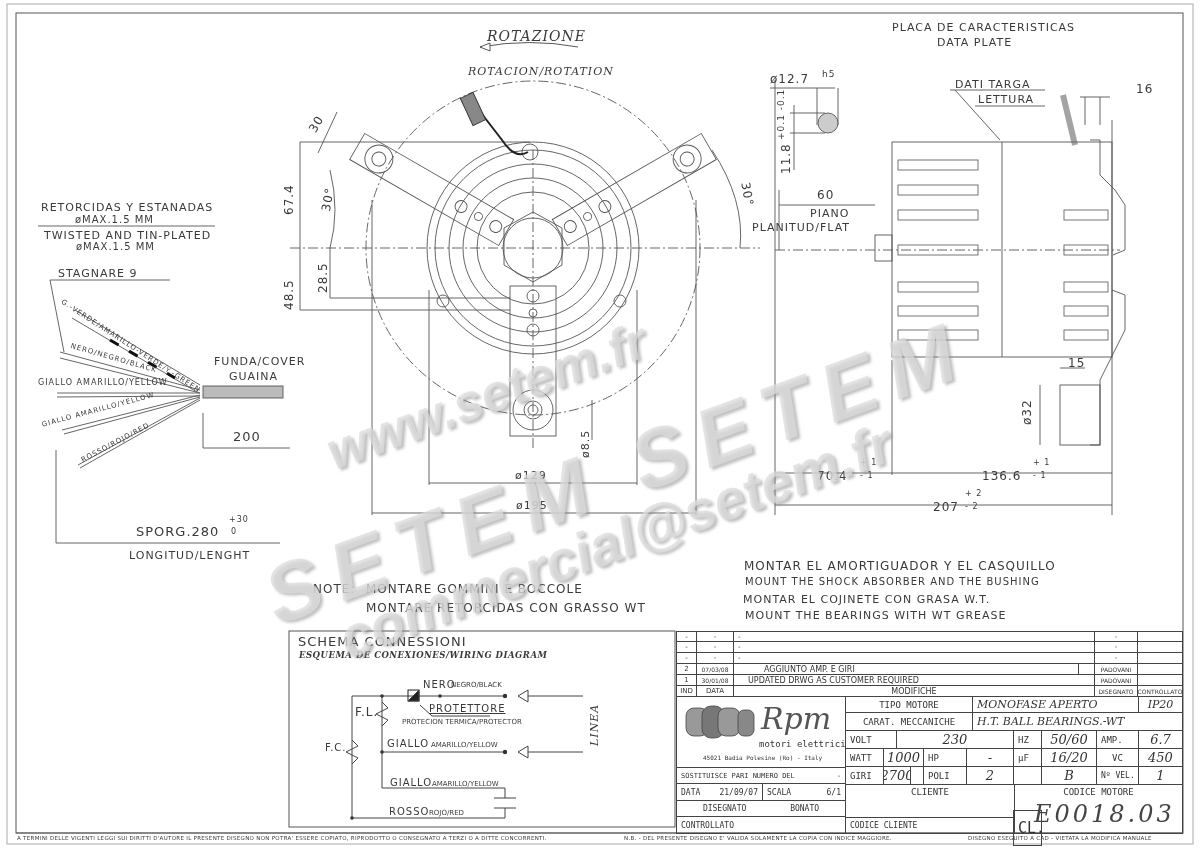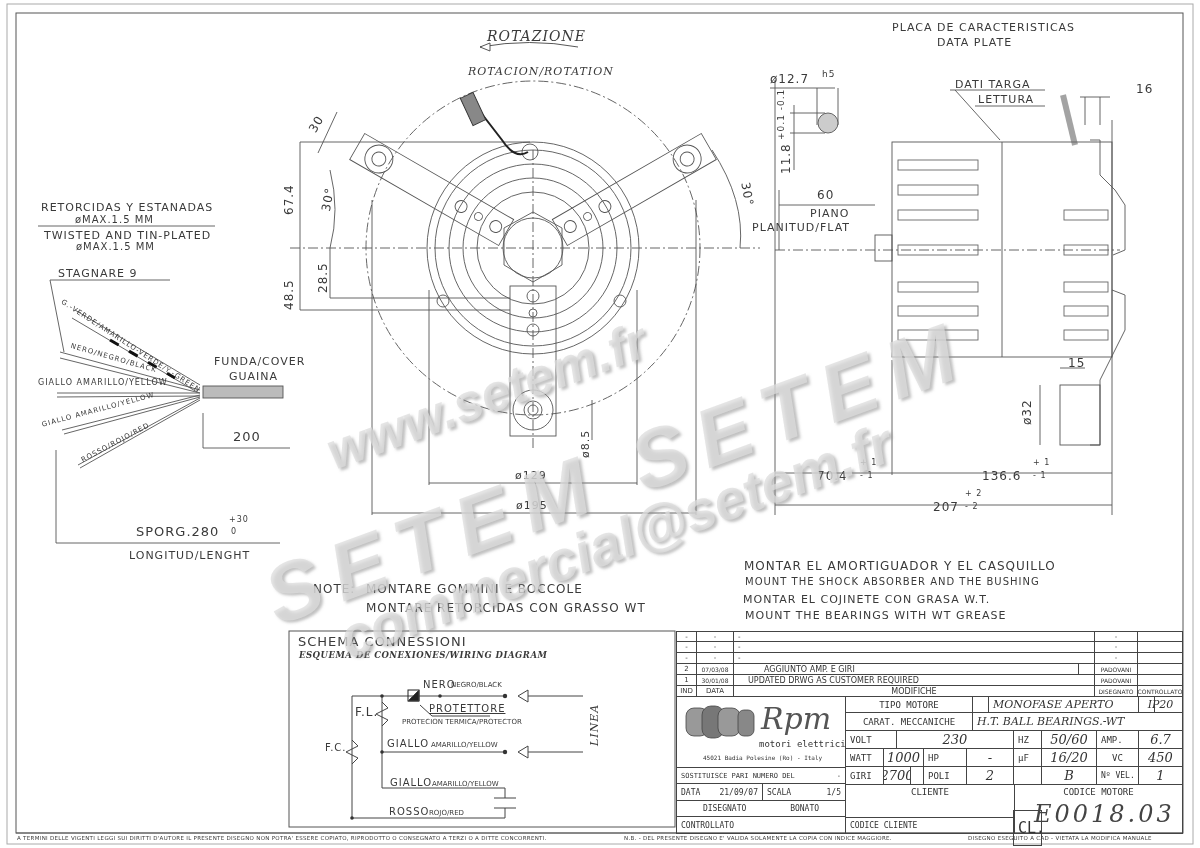--- a/index.html
+++ b/index.html
@@ -314,21 +314,21 @@
   <div class="cell" style="left:1137px;top:685px;width:46px;height:12px;font-size:6px;justify-content:center;padding:0;">CONTROLLATO</div>
 </div>
 
 <div class="cell" style="left:676px;top:696px;width:170px;height:72px;display:block;border-color:#444;">
   <div class="ital" style="position:absolute;left:84px;top:4px;font-size:30px;font-style:italic;color:#555;">Rpm</div>
   <div style="position:absolute;left:82px;top:42px;font-size:9px;font-family:'DejaVu Sans Mono',monospace;color:#333;">motori elettrici</div>
   <div style="position:absolute;left:26px;top:57px;font-size:6px;color:#333;">45021 Badia Polesine (Ro) - Italy</div>
 </div>
 
 <div class="cell" style="left:845px;top:696px;width:128px;height:17px;font-size:9px;justify-content:center;">TIPO MOTORE</div>
-<div class="cell v" style="left:972px;top:696px;width:167px;height:17px;font-size:11px;margin-left:16px;">MONOFASE APERTO</div>
+<div class="cell v" style="left:972px;top:696px;width:167px;height:17px;font-size:11px;">MONOFASE APERTO</div>
 <div class="cell v" style="left:1138px;top:696px;width:45px;height:17px;font-size:11px;justify-content:center;">IP20</div>
 
 <div class="cell" style="left:845px;top:712px;width:128px;height:19px;font-size:9px;justify-content:center;">CARAT. MECCANICHE</div>
 <div class="cell v" style="left:972px;top:712px;width:211px;height:19px;font-size:11px;">H.T. BALL BEARINGS.-WT</div>
 
 <div class="cell" style="left:845px;top:730px;width:52px;height:19px;font-size:9px;">VOLT</div>
 <div class="cell v" style="left:896px;top:730px;width:118px;height:19px;justify-content:center;">230</div>
 <div class="cell" style="left:1013px;top:730px;width:29px;height:19px;font-size:9px;">HZ</div>
 <div class="cell v" style="left:1041px;top:730px;width:56px;height:19px;justify-content:center;">50/60</div>
 <div class="cell" style="left:1096px;top:730px;width:43px;height:19px;font-size:9px;">AMP.</div>
@@ -355,21 +355,21 @@
 <div class="cell v" style="left:1041px;top:766px;width:56px;height:19px;justify-content:center;">B</div>
 <div class="cell" style="left:1096px;top:766px;width:43px;height:19px;font-size:8px;">Nº VEL.</div>
 <div class="cell v" style="left:1138px;top:766px;width:45px;height:19px;justify-content:center;">1</div>
 
 <div class="cell" style="left:676px;top:783px;width:87px;height:18px;font-size:8px;justify-content:space-between;">
   <span>DATA</span>
   <span>21/09/07</span>
 </div>
 <div class="cell" style="left:762px;top:783px;width:84px;height:18px;font-size:8px;justify-content:space-between;">
   <span>SCALA</span>
-  <span>1/5</span>
+  <span>6/1</span>
 </div>
 <div class="cell" style="left:845px;top:784px;width:170px;height:34px;font-size:9px;align-items:flex-start;justify-content:center;padding-top:2px;">CLIENTE</div>
 <div class="cell" style="left:1014px;top:784px;width:169px;height:50px;font-size:9px;align-items:flex-start;justify-content:center;padding-top:2px;">CODICE MOTORE</div>
 <div class="t ital" style="left:1034px;top:800px;font-size:24px;color:#444;letter-spacing:3px;font-weight:normal;">E0018.03</div>
 
 <div class="cell" style="left:676px;top:800px;width:170px;height:17px;font-size:8px;justify-content:space-around;">
   <span>DISEGNATO</span>
   <span>BONATO</span>
 </div>
 <div class="cell" style="left:676px;top:816px;width:170px;height:18px;font-size:8px;">CONTROLLATO</div>

